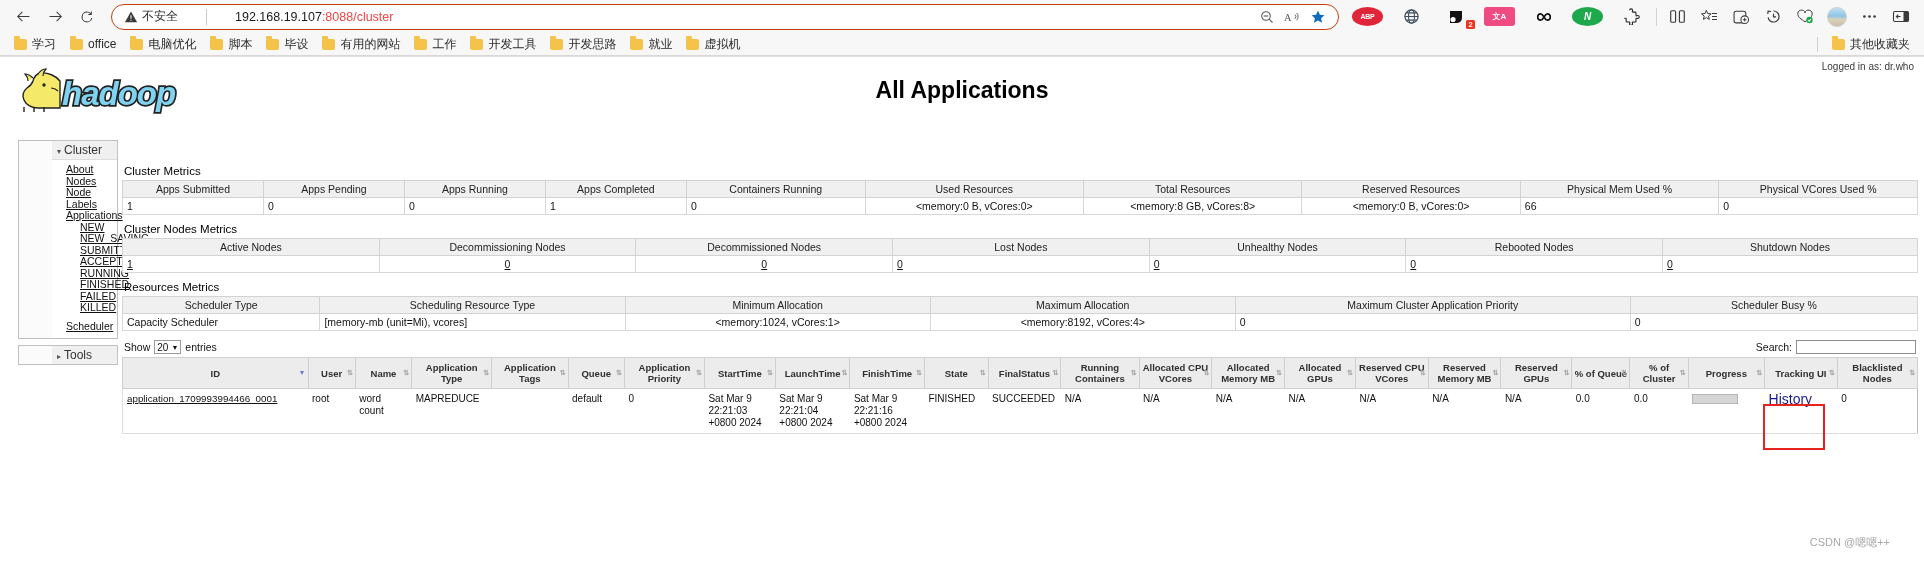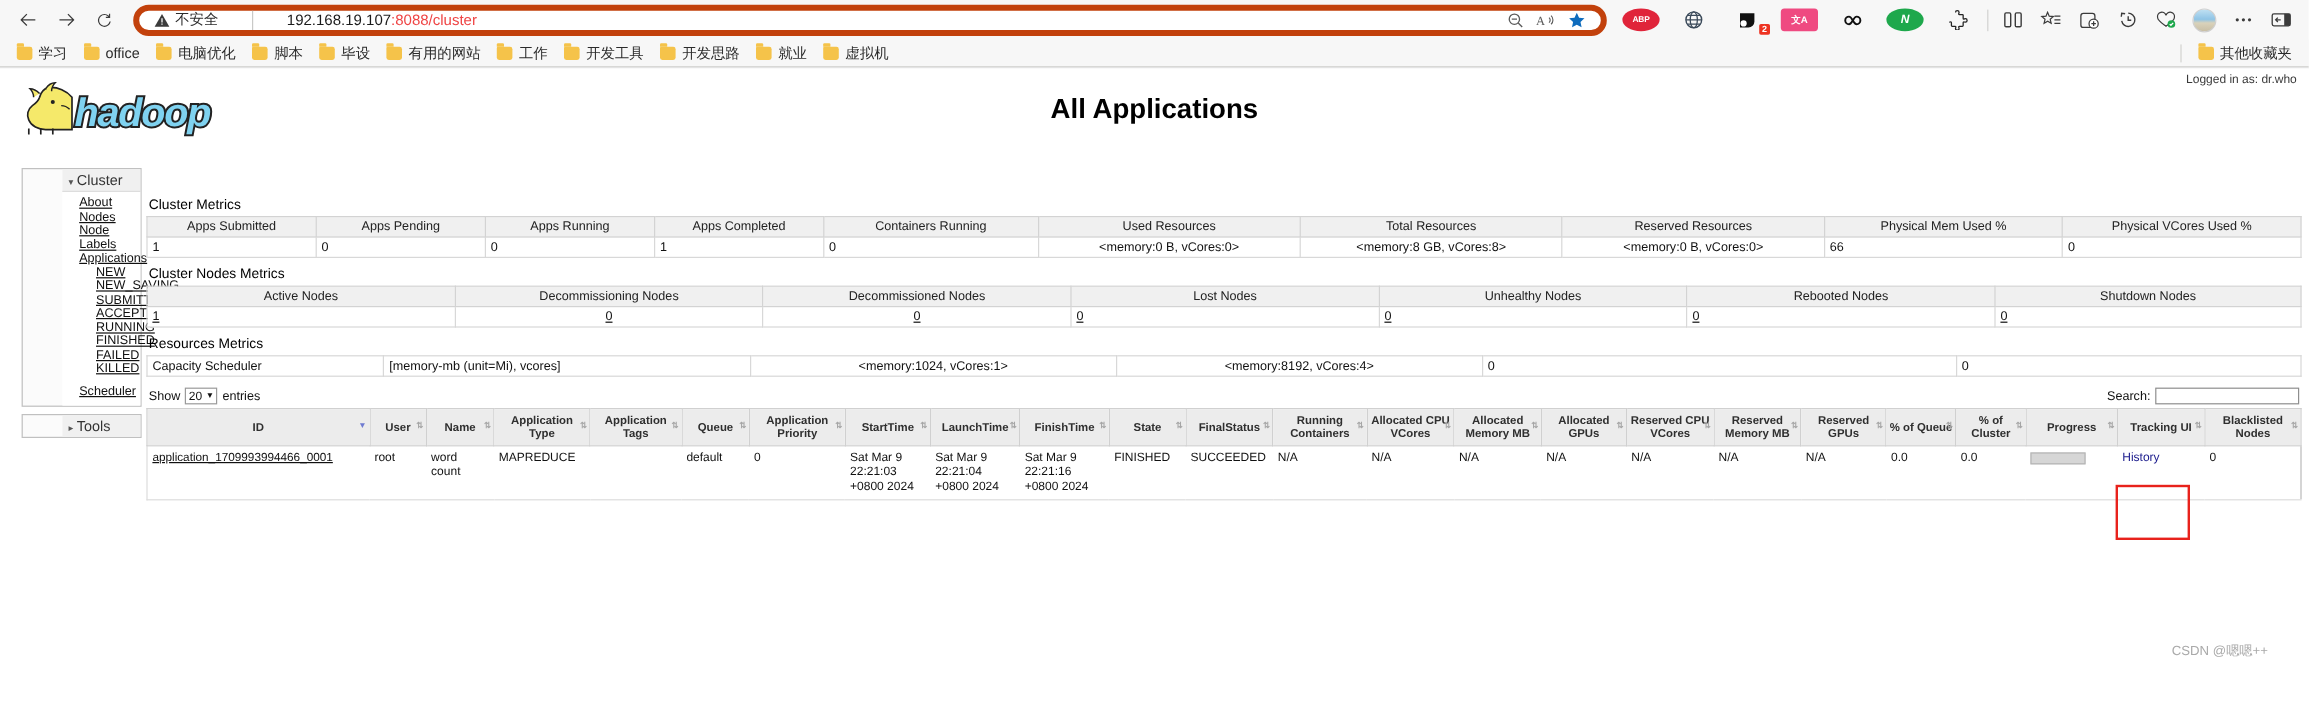--- a/index.html
+++ b/index.html
@@ -36,21 +36,21 @@
   .omnibox {
     flex: 1 1 auto;
     height: 26px;
     margin: 0 7px;
     background: #ffffff;
     border-radius: 13px;
     display: flex;
     align-items: center;
     padding: 0 12px;
     min-width: 0;
-    border: 5px solid #c2410c;
+    border: 1px solid #c2410c;
     gap: 20px;
   }
   .security-warn {
     display: flex; align-items: center; gap: 4px;
     font-size: 12px; color: #2b2b2b;
     flex: 0 0 auto;
     white-space: nowrap;
   }
   .warn-tri { display:block; }
   .omni-sep {
@@ -303,21 +303,21 @@
   }
   table.apps td.first { border-left: 1px solid #ddd; }
   .applink { color:#111; text-decoration: underline; font-size: 9.8px; }
   .progbar {
     width: 46px; height: 10px;
     border: 1px solid #b5b5b5;
     background: #d6d6d6;
     display:inline-block;
     margin-top: 1px;
   }
-  .hist-link { color:#1a1a8c; font-size:10px; }
+  .hist-link { color:#1a1a8c; text-decoration: underline; font-size:14px; }
 
   .hl-box {
     position: absolute;
     border: 2.5px solid #e8221c;
     pointer-events: none;
   }
 
   .apps-foot {
     display:flex; align-items:center; justify-content: space-between;
     font-size: 10.5px; color:#111;
@@ -662,20 +662,28 @@
     <table class="metrics">
       <colgroup>
           <col style="width:11%">
           <col style="width:17%">
           <col style="width:17%">
           <col style="width:17%">
           <col style="width:22%">
           <col style="width:16%">
         </colgroup>
       <tbody>
+          <tr>
+        <th>Scheduler Type</th>
+        <th>Scheduling Resource Type</th>
+        <th>Minimum Allocation</th>
+        <th>Maximum Allocation</th>
+        <th>Maximum Cluster Application Priority</th>
+        <th>Scheduler Busy %</th>
+      </tr>
       <tr>
         <td>Capacity Scheduler</td>
         <td>[memory-mb (unit=Mi), vcores]</td>
         <td class="ctr">&lt;memory:1024, vCores:1&gt;</td>
         <td class="ctr">&lt;memory:8192, vCores:4&gt;</td>
         <td>0</td>
         <td>0</td>
       </tr>
     </tbody>
       </table>

